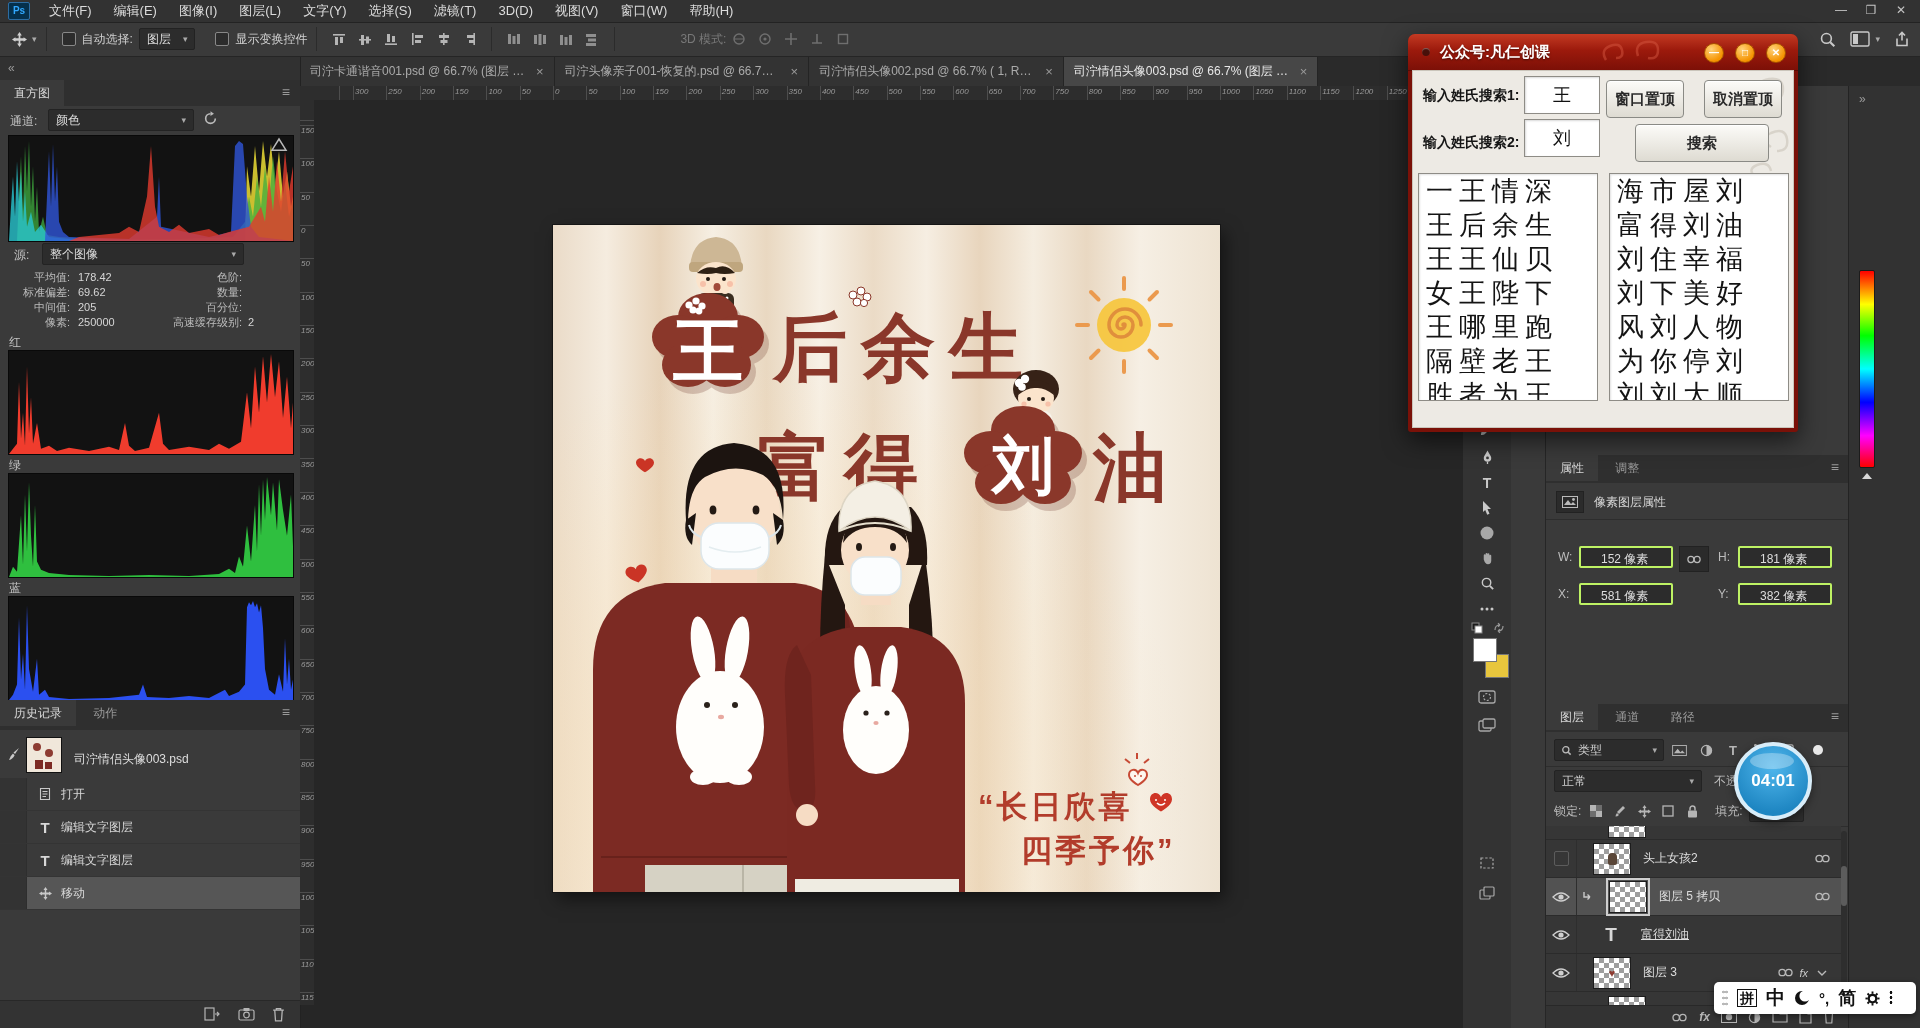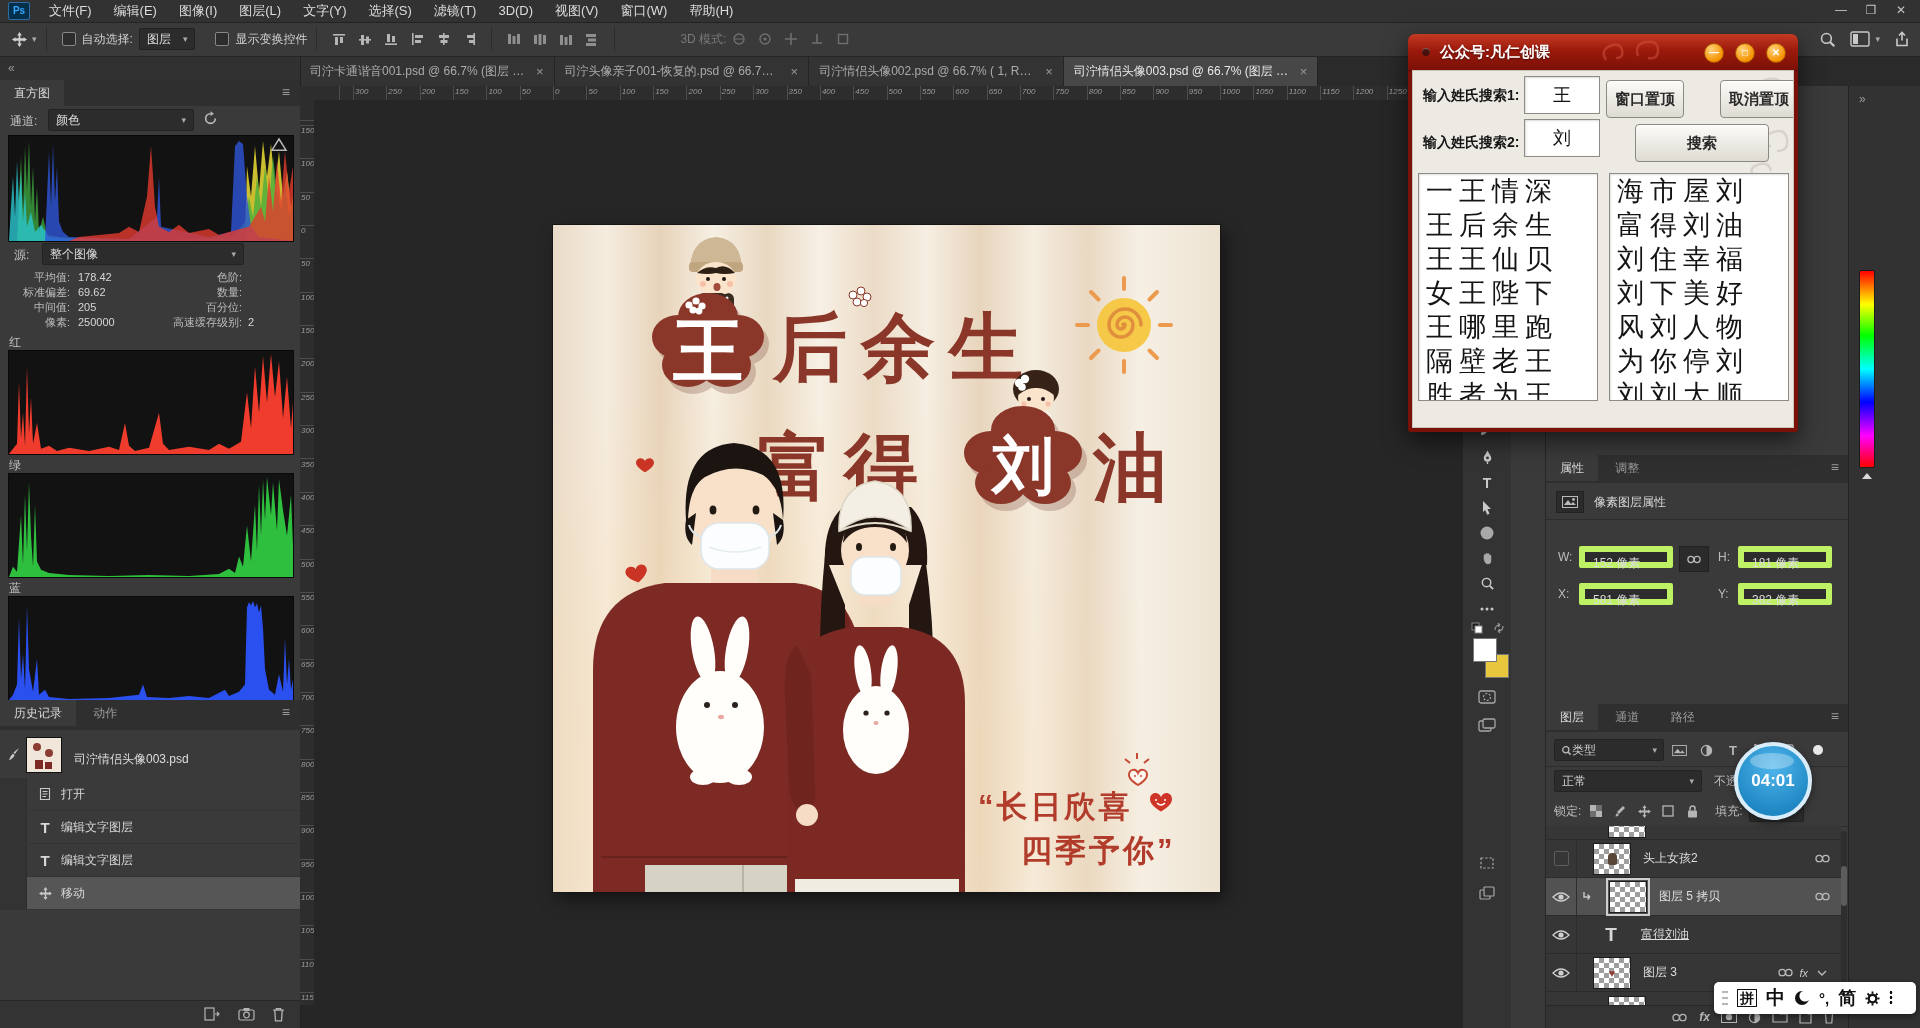--- a/index.html
+++ b/index.html
@@ -104,29 +104,29 @@
   #swatch-fg{position:absolute;left:10px;top:552px;width:22px;height:22px;background:#fff;border:1px solid #777;z-index:2;}
   #swatch-bg{position:absolute;left:22px;top:568px;width:22px;height:22px;background:#e8c63d;border:1px solid #777;}
   #gapstrip{position:absolute;left:1511px;top:86px;width:34px;height:942px;background:#3a3a3a;border-right:1px solid #2b2b2b;}
 
   
   #rightdock{position:absolute;left:1545px;top:86px;width:303px;height:942px;background:#3a3a3a;border-left:1px solid #262626;}
   #prop-tabrow{position:absolute;left:0;top:369px;width:303px;height:28px;background:#2f2f2f;}
   #prop-typerow{position:absolute;left:0;top:399px;width:303px;height:34px;border-bottom:1px solid #2d2d2d;display:flex;align-items:center;}
   #prop-typeicon{width:26px;height:20px;margin-left:10px;background:#2b2b2b;border:1px solid #222;display:flex;align-items:center;justify-content:center;}
   .pv-lab{position:absolute;color:#bdbdbd;font-size:12px;}
-  .pv-box{position:absolute;width:94px;height:22px;background:#2c2c2c;border:6px solid #bef264;border-radius:2px;
-          line-height:22px;padding-left:8px;color:#ddd;box-sizing:border-box;}
+  .pv-box{position:absolute;width:94px;height:22px;background:#2c2c2c;border:2px solid #bef264;border-radius:2px;
+          line-height:22px;padding-left:20px;color:#ddd;box-sizing:border-box;}
   #prop-link{position:absolute;left:133px;top:460px;width:28px;height:24px;background:#2b2b2b;border:1px solid #222;
              display:flex;align-items:center;justify-content:center;}
 
   #layers-tabrow{position:absolute;left:0;top:618px;width:303px;height:28px;background:#2f2f2f;}
   #layers-filterrow{position:absolute;left:0;top:648px;width:303px;height:32px;display:flex;align-items:center;border-bottom:1px solid #2d2d2d;}
   #filter-drop{width:110px;height:22px;background:#2c2c2c;border:1px solid #232323;border-radius:2px;margin-left:8px;
-               display:flex;align-items:center;padding:0 6px;box-sizing:border-box;}
+               display:flex;align-items:center;gap:6px;padding:0 6px;box-sizing:border-box;}
   .fbtn{width:24px;height:20px;display:flex;align-items:center;justify-content:center;margin-left:3px;}
   #layers-blendrow{position:absolute;left:0;top:680px;width:303px;height:30px;display:flex;align-items:center;}
   #blend-drop{width:148px;height:22px;background:#2c2c2c;border:1px solid #232323;border-radius:2px;margin-left:8px;
               display:flex;align-items:center;justify-content:space-between;padding:0 7px;box-sizing:border-box;}
   #layers-lockrow{position:absolute;left:0;top:710px;width:303px;height:30px;display:flex;align-items:center;border-bottom:1px solid #2d2d2d;}
   .lockic{width:18px;height:16px;margin-left:6px;display:flex;align-items:center;justify-content:center;}
   .valbox{height:20px;background:#2c2c2c;border:1px solid #232323;border-radius:2px;display:flex;align-items:center;
           gap:6px;padding:0 6px;color:#ddd;}
 
   #layers-list{position:absolute;left:0;top:740px;width:295px;background:#363636;}
@@ -1205,21 +1205,21 @@
         <span class="dlg-winbtn">✕</span>
       </div>
     </div>
     <div id="dlg-body">
       <svg class="swirl" style="right:2px;top:6px;" width="56" height="110" viewBox="0 0 56 110">
         <path d="M30,14 q-10,-10 4,-12 q14,-2 14,10 q0,12 -12,10 M36,70 q-12,-8 0,-14 q14,-6 16,6 q2,12 -10,12 M20,100 q-8,-8 2,-12 q12,-4 14,6" fill="none" stroke="#c4beb2" stroke-width="2.5"></path>
       </svg>
       <span class="dlg-label" style="left:10px;top:16px;">输入姓氏搜索1:</span>
       <span class="dlg-input" style="left:111px;top:5px;">王</span>
       <span class="dlg-btn" style="left:193px;top:9px;width:76px;height:36px;">窗口置顶</span>
-      <span class="dlg-btn" style="left:291px;top:9px;width:76px;height:36px;margin-left:16px;">取消置顶</span>
+      <span class="dlg-btn" style="left:291px;top:9px;width:76px;height:36px;">取消置顶</span>
       <span class="dlg-label" style="left:10px;top:63px;">输入姓氏搜索2:</span>
       <span class="dlg-input" style="left:111px;top:48px;">刘</span>
       <span class="dlg-btn" style="left:222px;top:53px;width:132px;height:36px;">搜索</span>
       <div class="namelist" style="left:5px;" id="name-list-1">
           <div class="name-item">一王情深</div>
           <div class="name-item">王后余生</div>
           <div class="name-item">王王仙贝</div>
           <div class="name-item">女王陛下</div>
           <div class="name-item">王哪里跑</div>
           <div class="name-item">隔壁老王</div>

